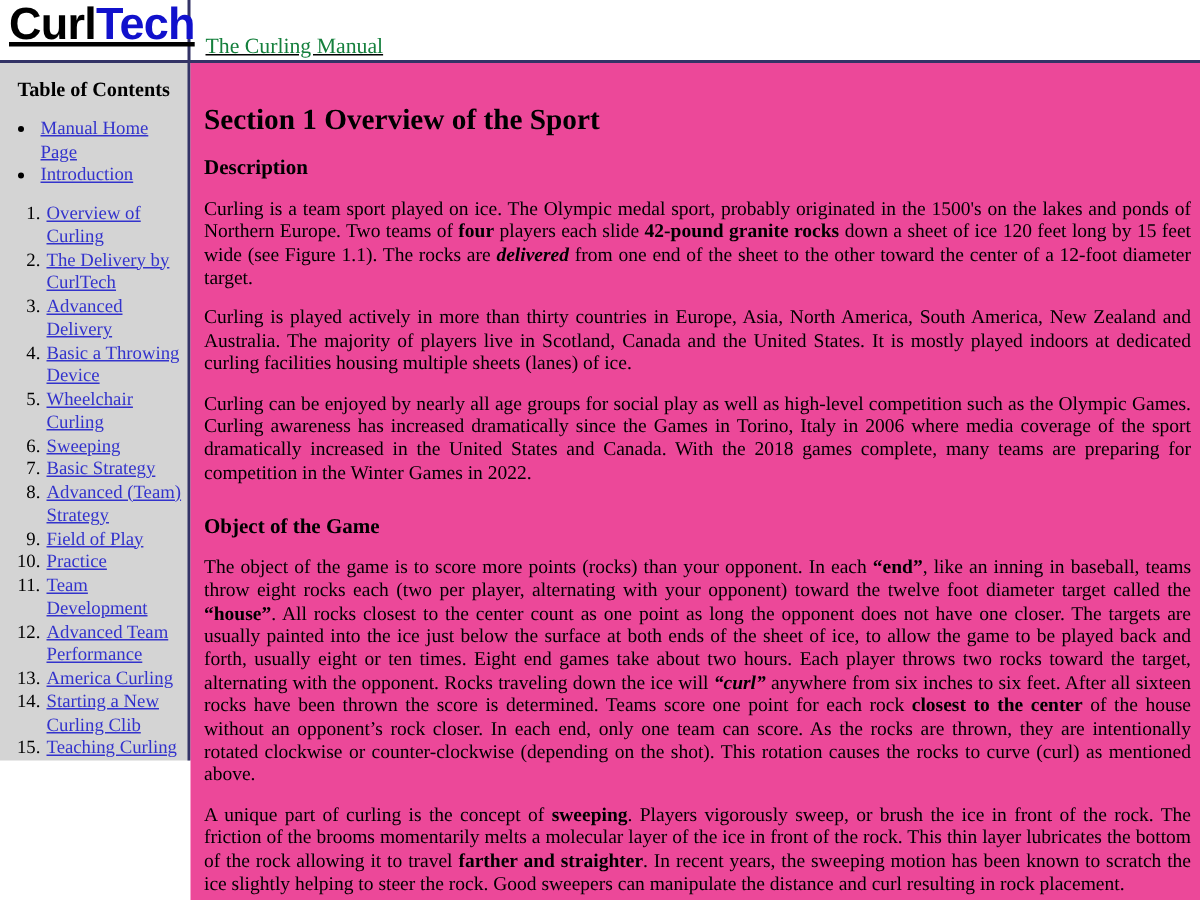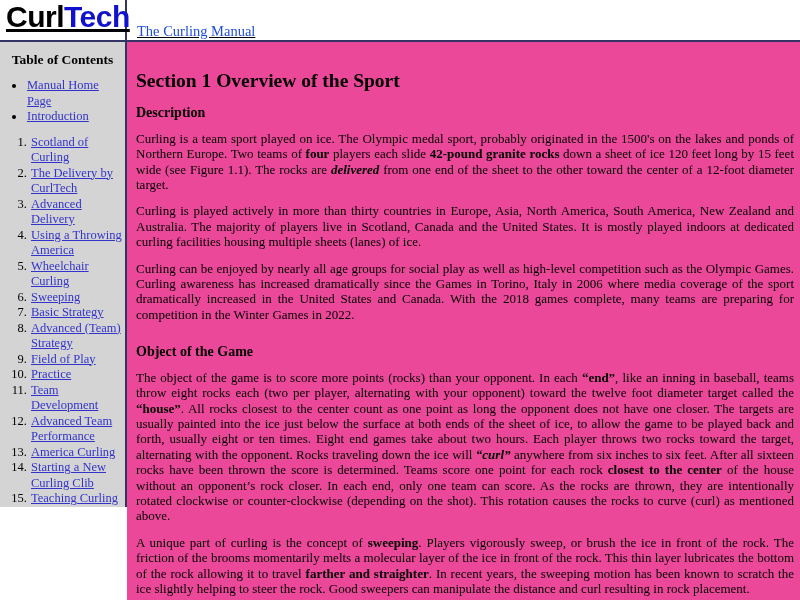--- a/index.html
+++ b/index.html
@@ -41,21 +41,21 @@
     font-size: 30px;
     letter-spacing: -0.5px;
     line-height: 1;
     white-space: nowrap;
   }
   #logo .curl { color: #000000; }
   #logo .tech { color: #1111cc; }
   #manual-title {
     padding-left: 10px;
     font-size: 14.5px;
-    color: #1d4ed8;
+    color: #15803d;
     white-space: nowrap;
   }
 
   
   #columns {
     display: flex;
     height: 554px;
     align-items: flex-start;
   }
   #sidebar {
@@ -142,24 +142,24 @@
     <ul>
       <li>
         <a href="#">Manual Home Page</a>
       </li>
       <li>
         <a href="#">Introduction</a>
       </li>
     </ul>
 
     <ol>
-      <li><a href="#">Scotland of Curling</a></li>
+      <li><a href="#">Overview of Curling</a></li>
       <li><a href="#">The Delivery by CurlTech</a></li>
       <li><a href="#">Advanced Delivery</a></li>
-      <li><a href="#">Using a Throwing America</a></li>
+      <li><a href="#">Basic a Throwing Device</a></li>
       <li><a href="#">Wheelchair Curling</a></li>
       <li><a href="#">Sweeping</a></li>
       <li><a href="#">Basic Strategy</a></li>
       <li><a href="#">Advanced (Team) Strategy</a></li>
       <li><a href="#">Field of Play</a></li>
       <li><a href="#">Practice</a></li>
       <li><a href="#">Team Development</a></li>
       <li><a href="#">Advanced Team Performance</a></li>
       <li><a href="#">America Curling</a></li>
       <li><a href="#">Starting a New Curling Clib</a></li>

